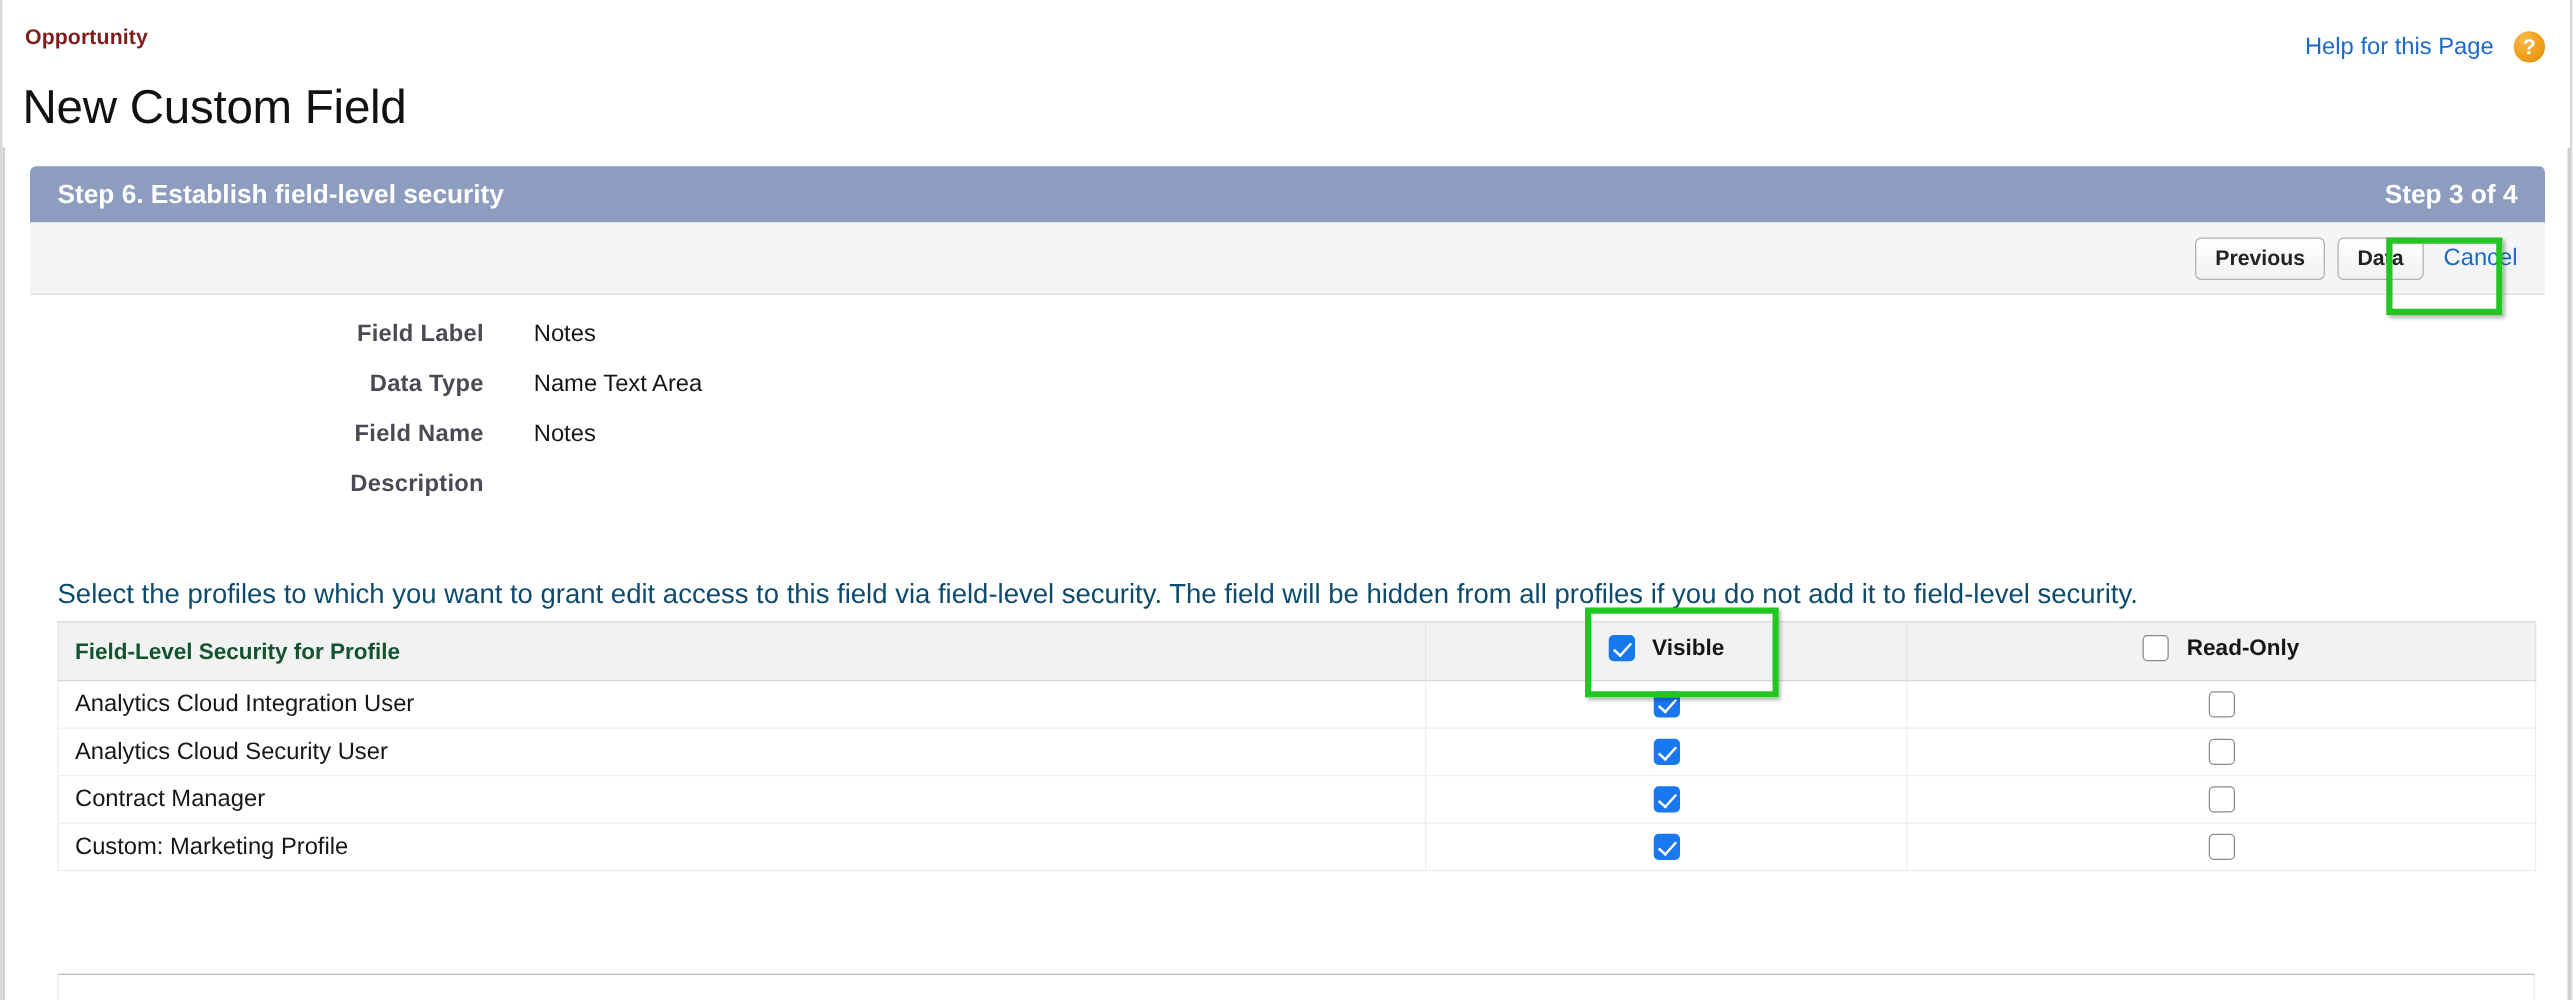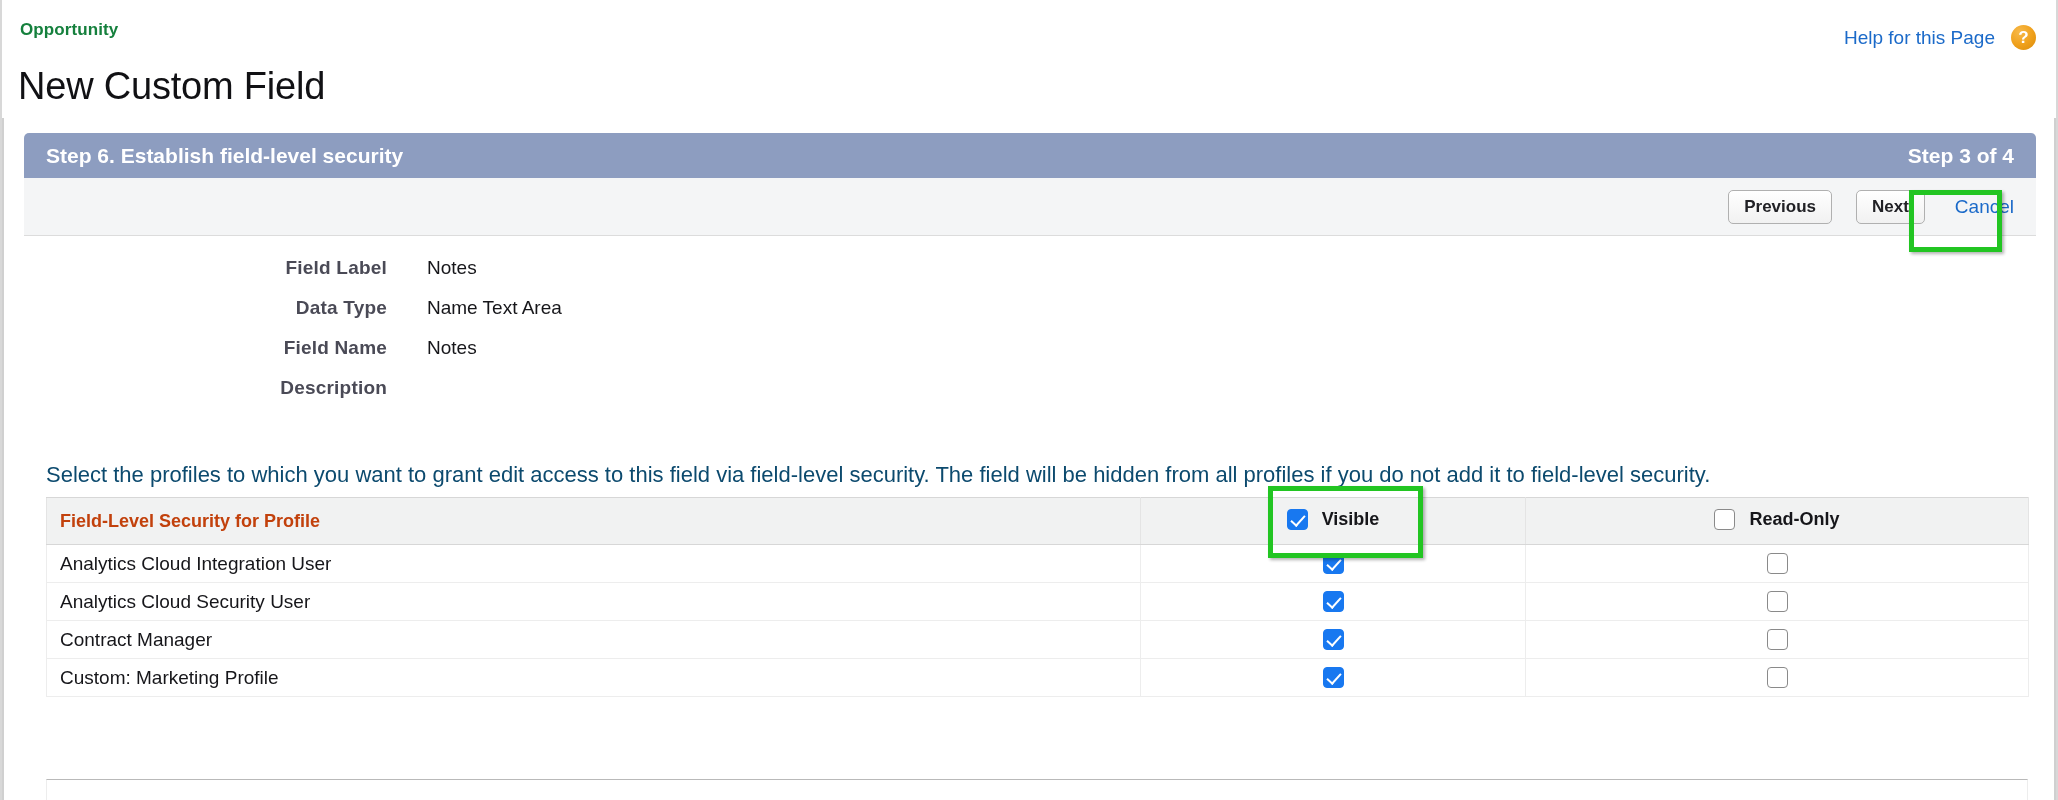--- a/index.html
+++ b/index.html
@@ -20,21 +20,21 @@
   }
 
   
   .page-header {
     position: absolute;
     left: 0; top: 0; right: 0; height: 118px;
     background: #ffffff;
   }
   .breadcrumb {
     position: absolute; left: 18px; top: 20px;
-    font-size: 17px; font-weight: bold; color: #15803d;
+    font-size: 17px; font-weight: bold; color: #7f1d1d;
     letter-spacing: .1px;
   }
   .page-title {
     position: absolute; left: 16px; top: 40px;
     font-size: 38px; font-weight: normal; color: #111114;
     letter-spacing: -.2px;
   }
   .help-wrap {
     position: absolute; right: 20px; top: 25px;
     display: flex; align-items: center; gap: 16px;
@@ -67,21 +67,21 @@
   }
 
   
   .button-bar {
     position: absolute; left: 22px; top: 178px;
     width: 2012px; height: 58px;
     background: #f4f5f6;
     border-bottom: 1px solid #dcdcdc;
     display: flex; align-items: center; justify-content: flex-end;
     padding-right: 22px;
-    gap: 24px;
+    gap: 10px;
   }
   .btn {
     font-family: "Liberation Sans", sans-serif;
     font-size: 17px; font-weight: bold; color: #222226;
     background: linear-gradient(#ffffff, #f1f1f1);
     border: 1px solid #b0b0b0;
     border-radius: 5px;
     padding: 7px 15px 8px;
     cursor: pointer;
     line-height: 1;
@@ -143,21 +143,21 @@
     height: 47px;
     border-top: 1px solid #d7d7d7;
     border-bottom: 1px solid #d7d7d7;
   }
   .col-profile { width: 1094px; }
   .col-visible { width: 385px; }
   .col-readonly { width: 503px; }
 
   .th-profile {
     text-align: left; padding-left: 13px !important;
-    font-size: 18px; font-weight: bold; color: #c2410c;
+    font-size: 18px; font-weight: bold; color: #14532d;
   }
   .th-check {
     text-align: center;
   }
   .th-check-inner {
     display: inline-flex; align-items: center; gap: 14px;
     font-size: 18px; font-weight: bold; color: #16161a;
   }
 
   .fls-table tbody td {
@@ -233,21 +233,21 @@
     </div>
   </div>
 
   <div class="step-bar">
     <span class="step-title">Step 6. Establish field-level security</span>
     <span class="step-count">Step 3 of 4</span>
   </div>
 
   <div class="button-bar">
     <button class="btn">Previous</button>
-    <button class="btn">Next</button>
+    <button class="btn">Data</button>
     <a class="link-cancel" href="#">Cancel</a>
   </div>
 
   <div class="hl" id="hl-next"></div>
 
   <div class="field-rows">
     <div class="field-row">
       <div class="field-label">Field Label</div>
       <div class="field-value">Notes</div>
     </div>

